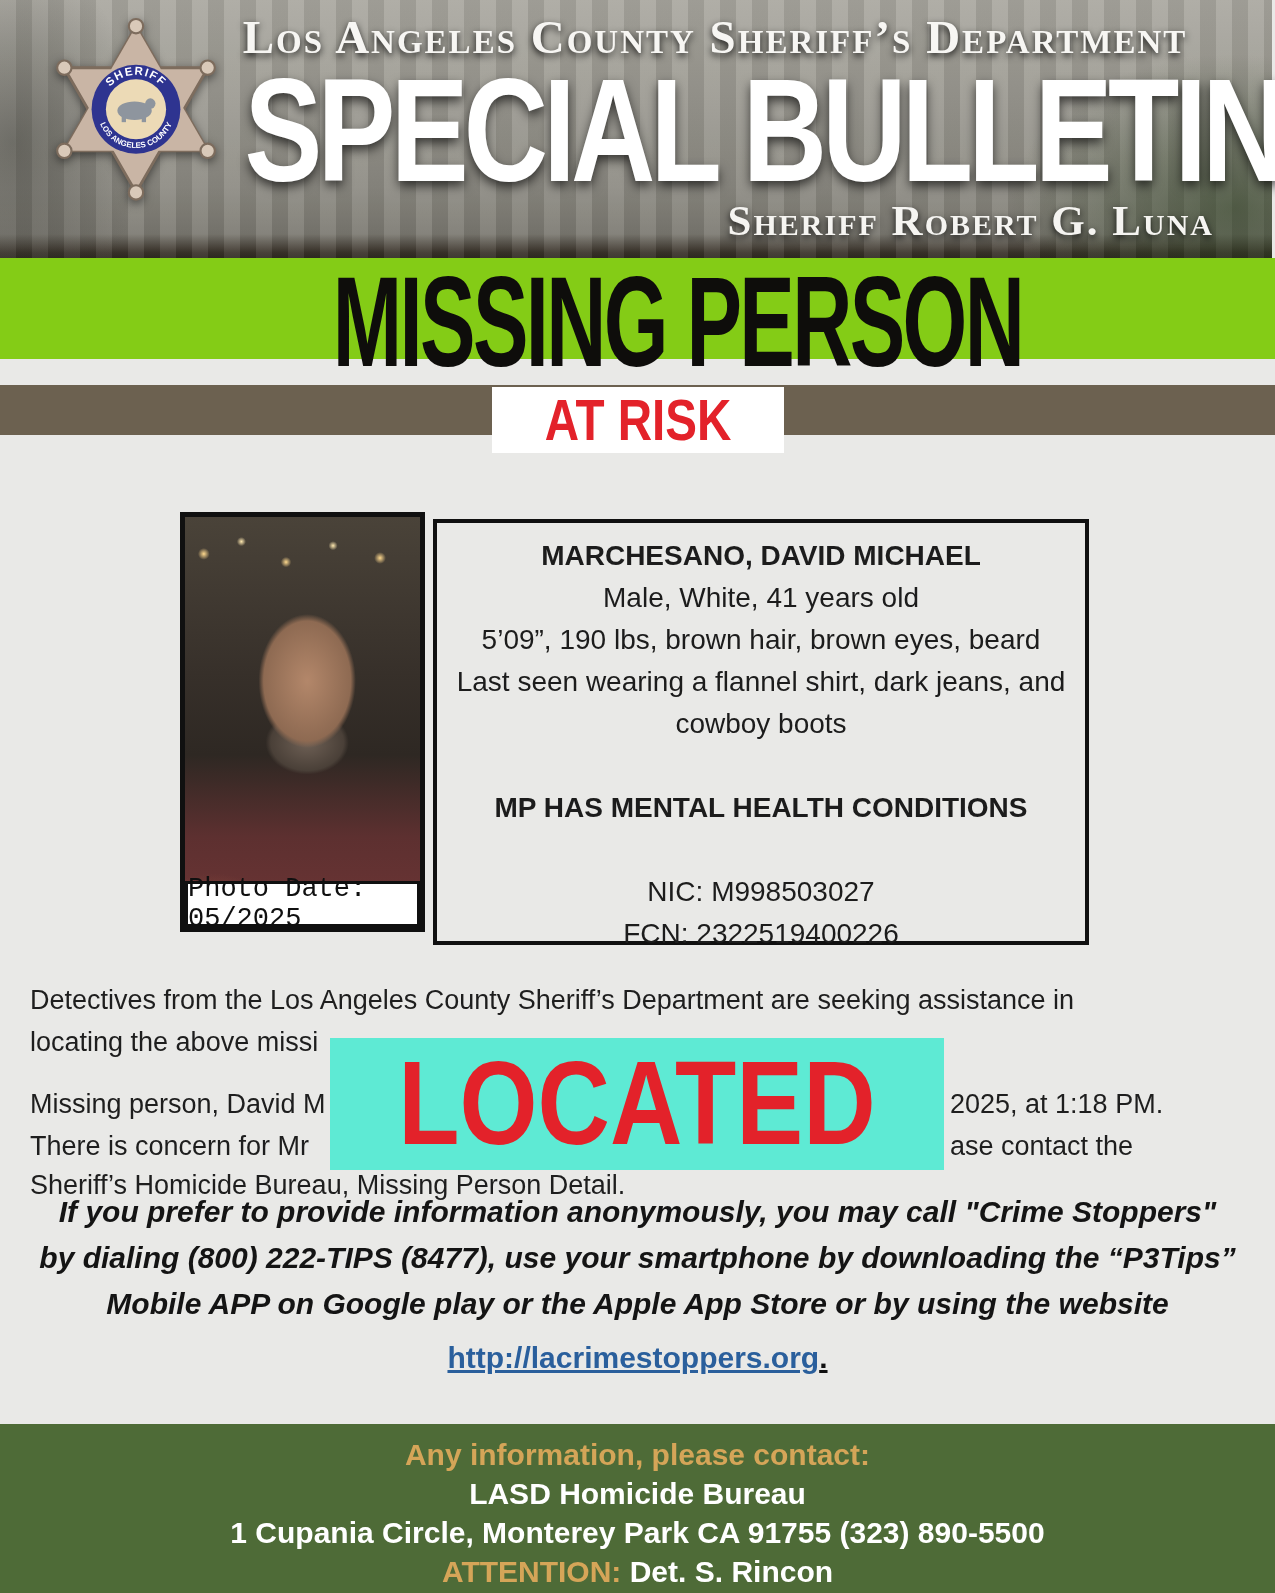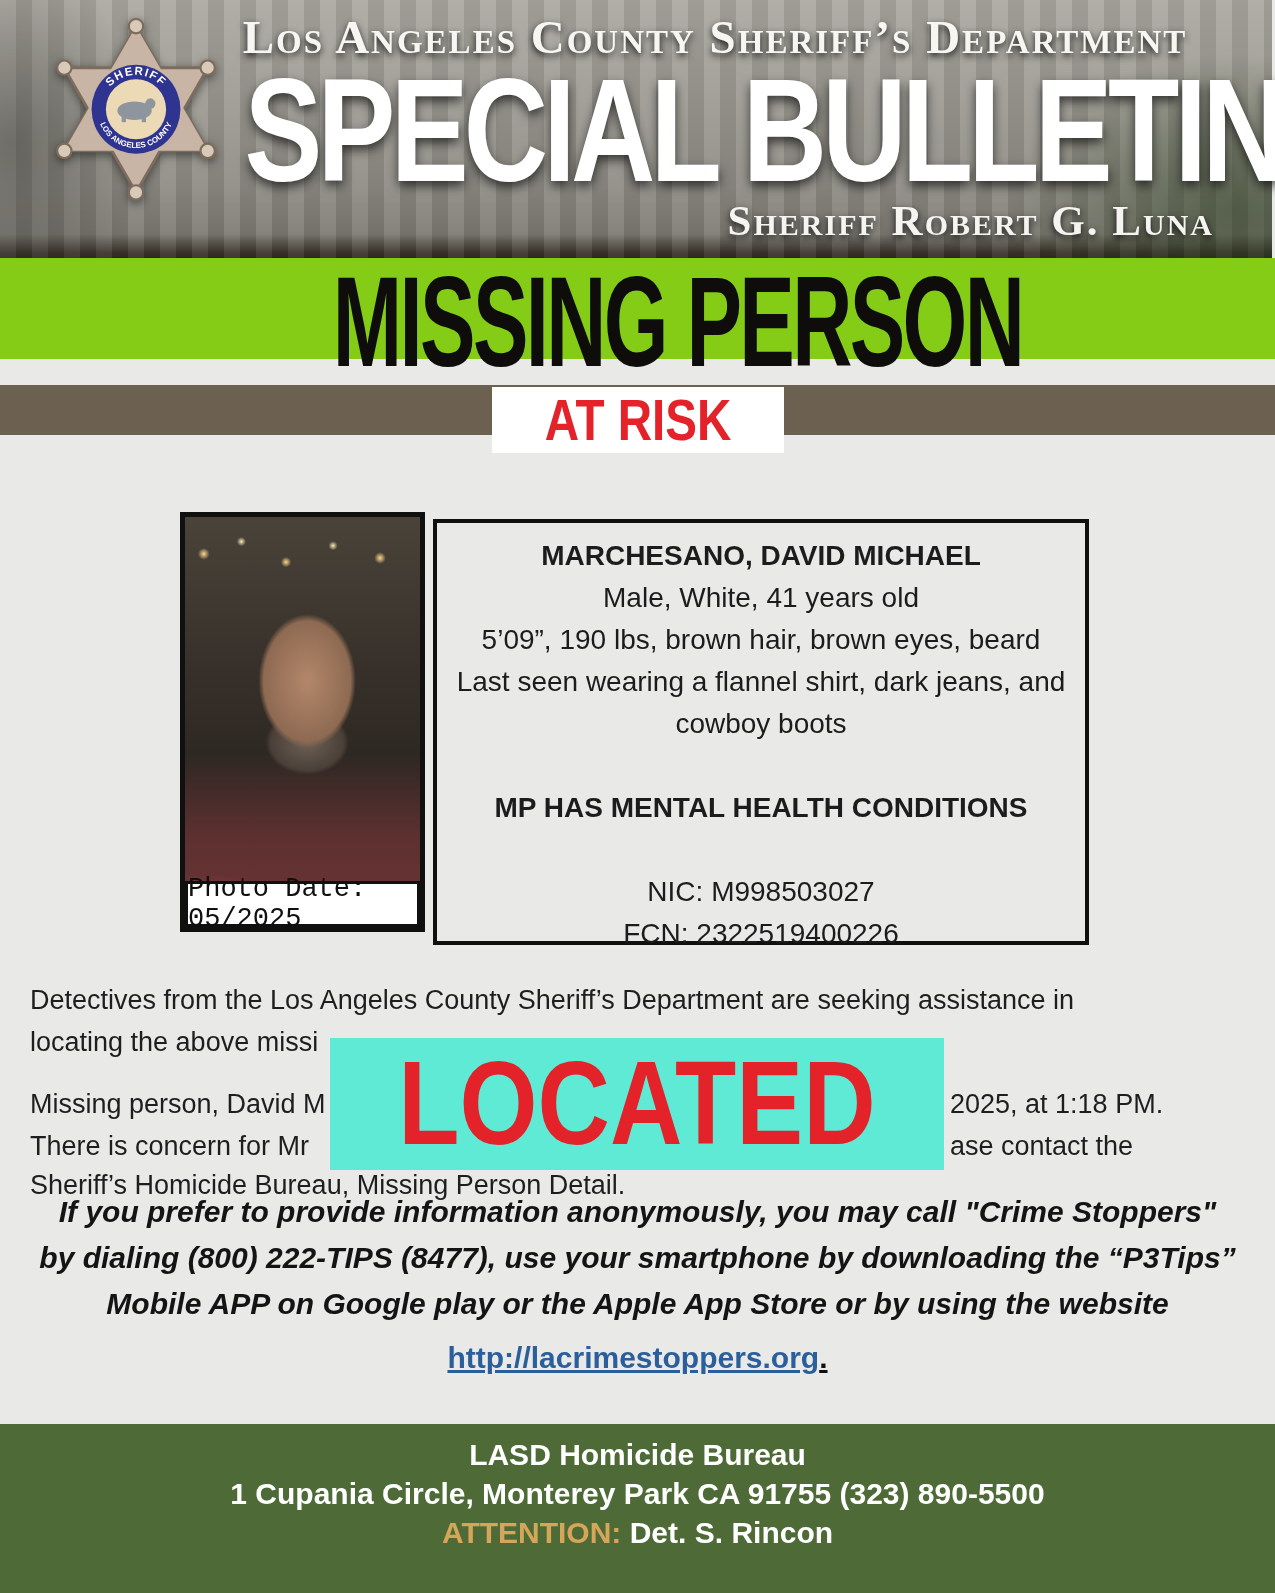--- a/index.html
+++ b/index.html
@@ -163,18 +163,19 @@
     <div class="anon-line a1">If you prefer to provide information anonymously, you may call "Crime Stoppers"</div>
     <div class="anon-line a2">by dialing (800) 222-TIPS (8477), use your smartphone by downloading the “P3Tips”</div>
     <div class="anon-line a3">Mobile APP on Google play or the Apple App Store or by using the website</div>
 
     <div class="website-line">
       <a href="#" class="website-link">http://lacrimestoppers.org</a><span class="website-period">.</span>
     </div>
   </div>
 
   <div class="footer">
+    <div class="footer-line gold">Any information, please contact:</div>
     <div class="footer-line">LASD Homicide Bureau</div>
     <div class="footer-line">1 Cupania Circle, Monterey Park CA 91755 (323) 890-5500</div>
     <div class="footer-line"><span class="gold">ATTENTION:</span> <span>Det. S. Rincon</span></div>
   </div>
 
 </div>
 
 </body></html>

